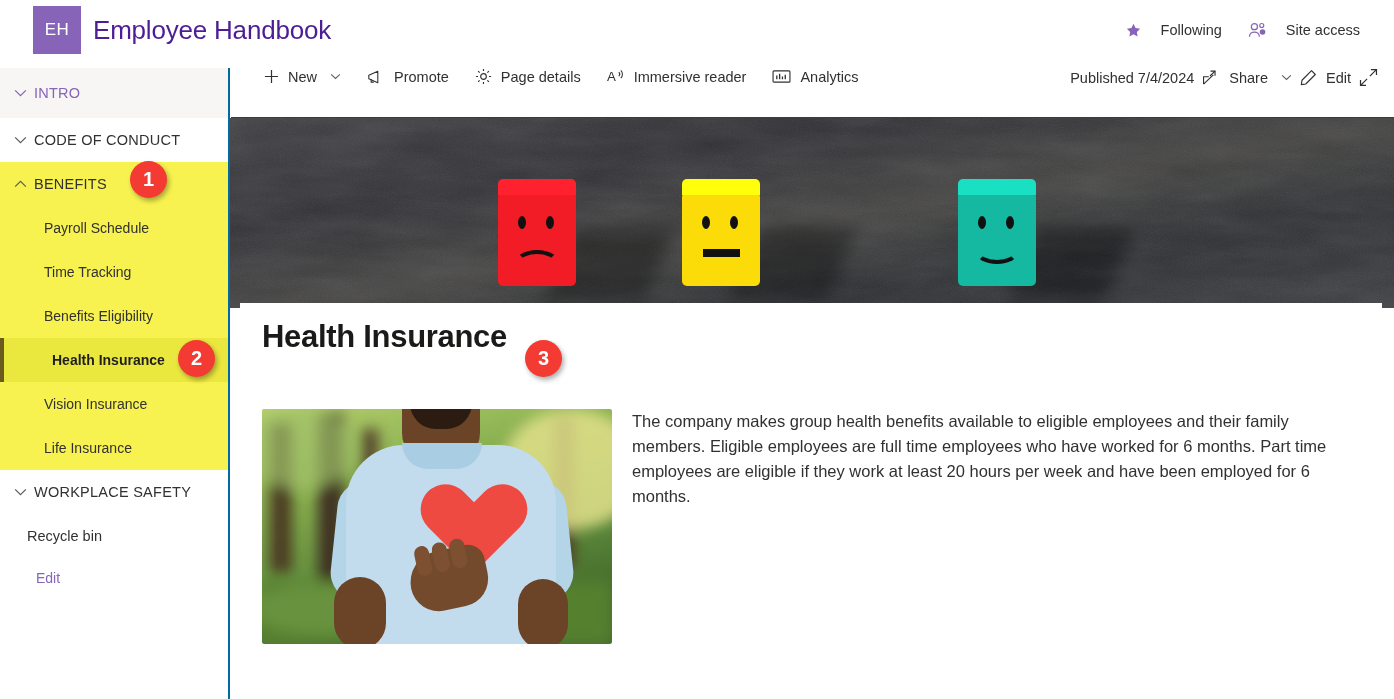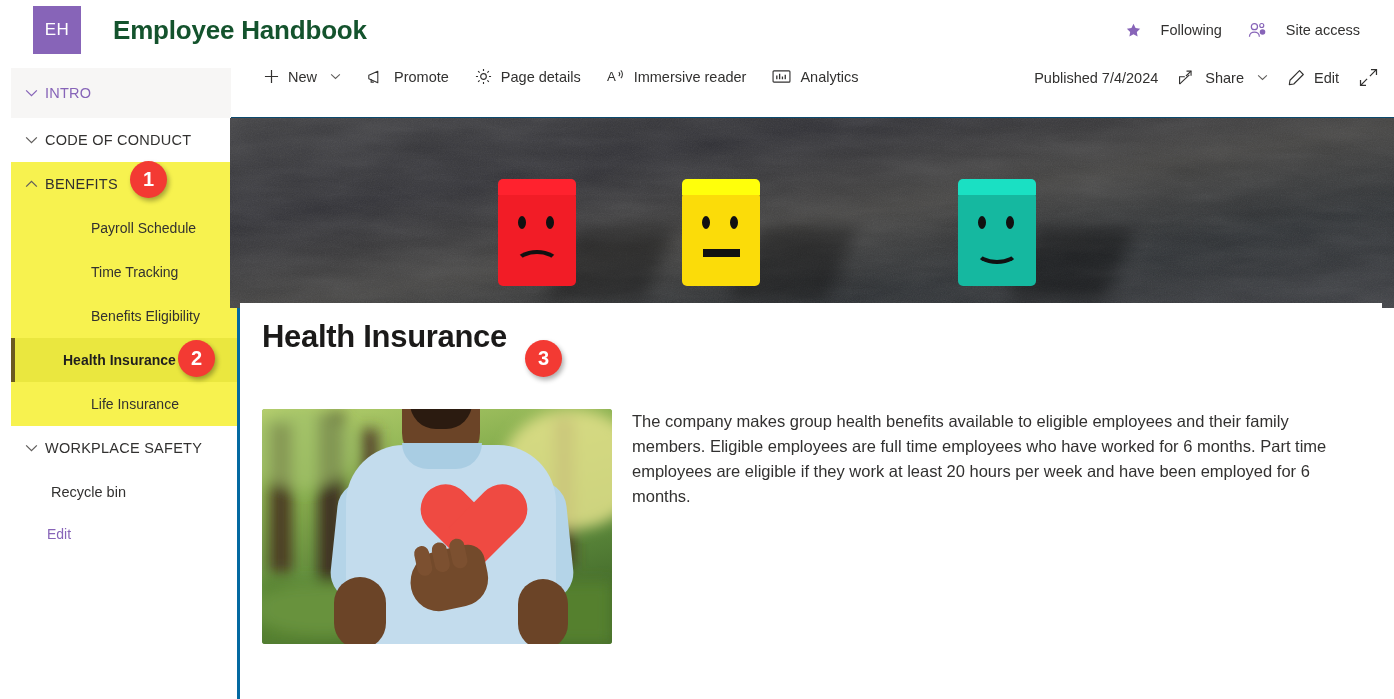--- a/index.html
+++ b/index.html
@@ -16,74 +16,74 @@
     position: absolute; left: 0; top: 0; width: 1394px; height: 60px;
     background: #ffffff; display: flex; align-items: center;
   }
   .site-logo {
     width: 48px; height: 48px; margin-left: 33px;
     background: #8764b8; color: #ffffff;
     display: flex; align-items: center; justify-content: center;
     font-size: 17px; letter-spacing: .5px;
   }
   .site-title {
-    margin-left: 32px; font-size: 26px; color: #14532d; font-weight: 700;
+    margin-left: 12px; font-size: 26px; color: #4c1d95; font-weight: 400;
     letter-spacing: -0.2px;
   }
   .header-right {
     margin-left: auto; display: flex; align-items: center; gap: 26px;
     margin-right: 34px;
   }
   .hdr-btn {
     display: flex; align-items: center; gap: 19px;
     font-size: 14.5px; color: #323130; cursor: pointer;
   }
   .hdr-btn .ic { display: flex; align-items: center; color: #8764b8; }
 
   
   .leftnav {
-    position: absolute; left: 11px; top: 68px; width: 230px; height: 631px;
-    background: #ffffff; border-right: 4px solid #0369a1;
+    position: absolute; left: 0; top: 68px; width: 230px; height: 631px;
+    background: #ffffff; border-right: 2px solid #0369a1;
   }
   .nav-row {
     position: relative; display: flex; align-items: center;
     height: 44px; cursor: pointer;
   }
   .nav-chev {
     width: 22px; margin-left: 9px; display: flex; align-items: center;
     justify-content: center; color: #605e5c;
   }
   .nav-head-label {
     font-size: 14.5px; letter-spacing: .25px; color: #323130; margin-left: 3px;
   }
   .nav-row.intro { background: #f7f6f5; height: 50px; }
   .nav-row.intro .nav-head-label { color: #8764b8; }
   .nav-child {
     display: flex; align-items: center; height: 44px;
-    padding-left: 80px; font-size: 14px; color: #323130; cursor: pointer;
+    padding-left: 44px; font-size: 14px; color: #323130; cursor: pointer;
   }
   .group-yellow { background: #f7f24f; }
   .nav-child.selected {
     background: #eae73f; font-weight: 600; color: #201f1e;
     border-left: 4px solid #6b5a1e; padding-left: 48px;
   }
   .nav-foot {
-    display: flex; align-items: center; height: 44px; padding-left: 40px;
+    display: flex; align-items: center; height: 44px; padding-left: 27px;
     font-size: 14.5px; color: #323130; cursor: pointer;
   }
   .nav-foot.edit { color: #8764b8; font-size: 14px; padding-left: 36px; height: 40px; }
 
   
   .cmdbar {
     position: absolute; left: 231px; top: 68px; width: 1163px; height: 50px;
     background: #ffffff; border-bottom: 1px solid #0c4a6e;
     display: flex; align-items: flex-start;
   }
   .cmd-left { display: flex; align-items: center; gap: 26px; margin-left: 33px; }
-  .cmd-right { display: flex; align-items: center; gap: 20px; margin-left: auto; margin-right: 16px; }
+  .cmd-right { display: flex; align-items: center; gap: 8px; margin-left: auto; margin-right: 16px; }
   .cmd-btn {
     display: flex; align-items: center; gap: 9px;
     font-size: 14.5px; color: #323130; cursor: pointer; white-space: nowrap;
   }
   .cmd-btn .ic { display: flex; align-items: center; color: #323130; }
   .cmd-chev { margin-left: 4px; display: flex; color: #605e5c; }
   .cmd-status { font-size: 14.5px; color: #323130; white-space: nowrap; }
 
   
   .hero {
@@ -268,20 +268,23 @@
         <span>Payroll Schedule</span>
       </div>
       <div class="nav-child">
         <span>Time Tracking</span>
       </div>
       <div class="nav-child">
         <span>Benefits Eligibility</span>
       </div>
       <div class="nav-child selected">
         <span>Health Insurance</span>
+      </div>
+      <div class="nav-child">
+        <span>Vision Insurance</span>
       </div>
       <div class="nav-child">
         <span>Life Insurance</span>
       </div>
     </div>
 
     <div class="nav-row">
       <span class="nav-chev">
         <svg width="13" height="8" viewBox="0 0 14 9">
             <path d="M1 1.5L7 7.5L13 1.5" fill="none" stroke="#605e5c" stroke-width="1.4"></path>

